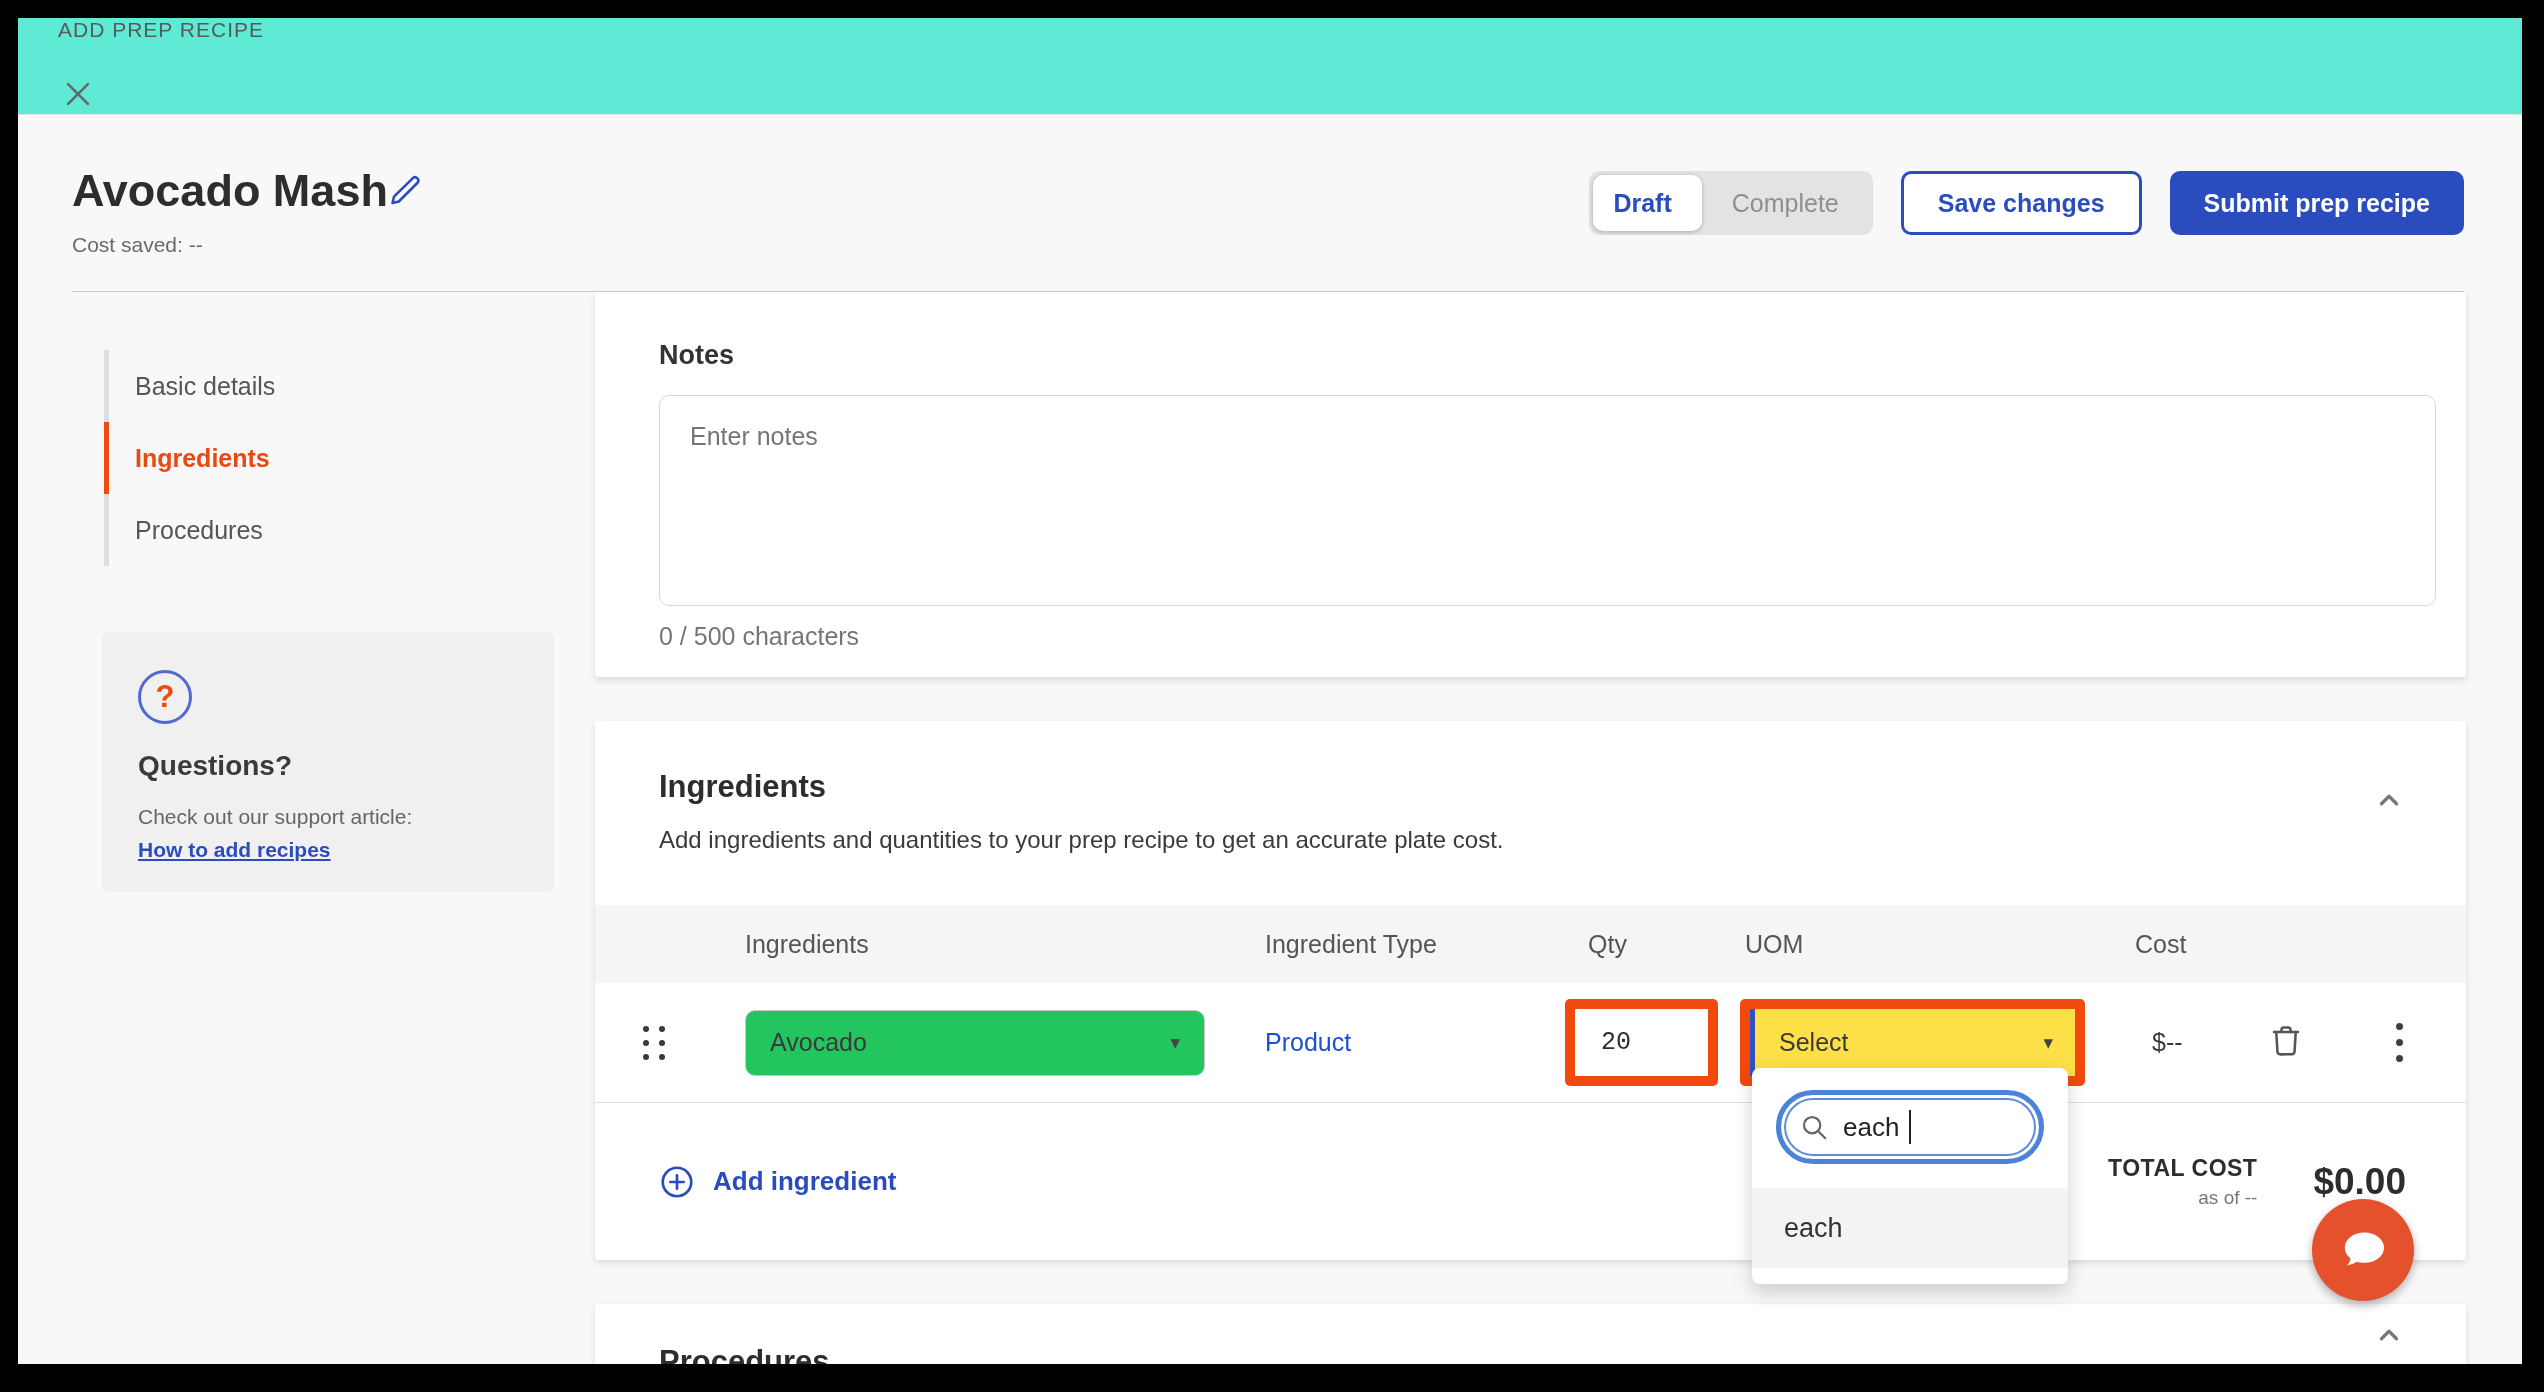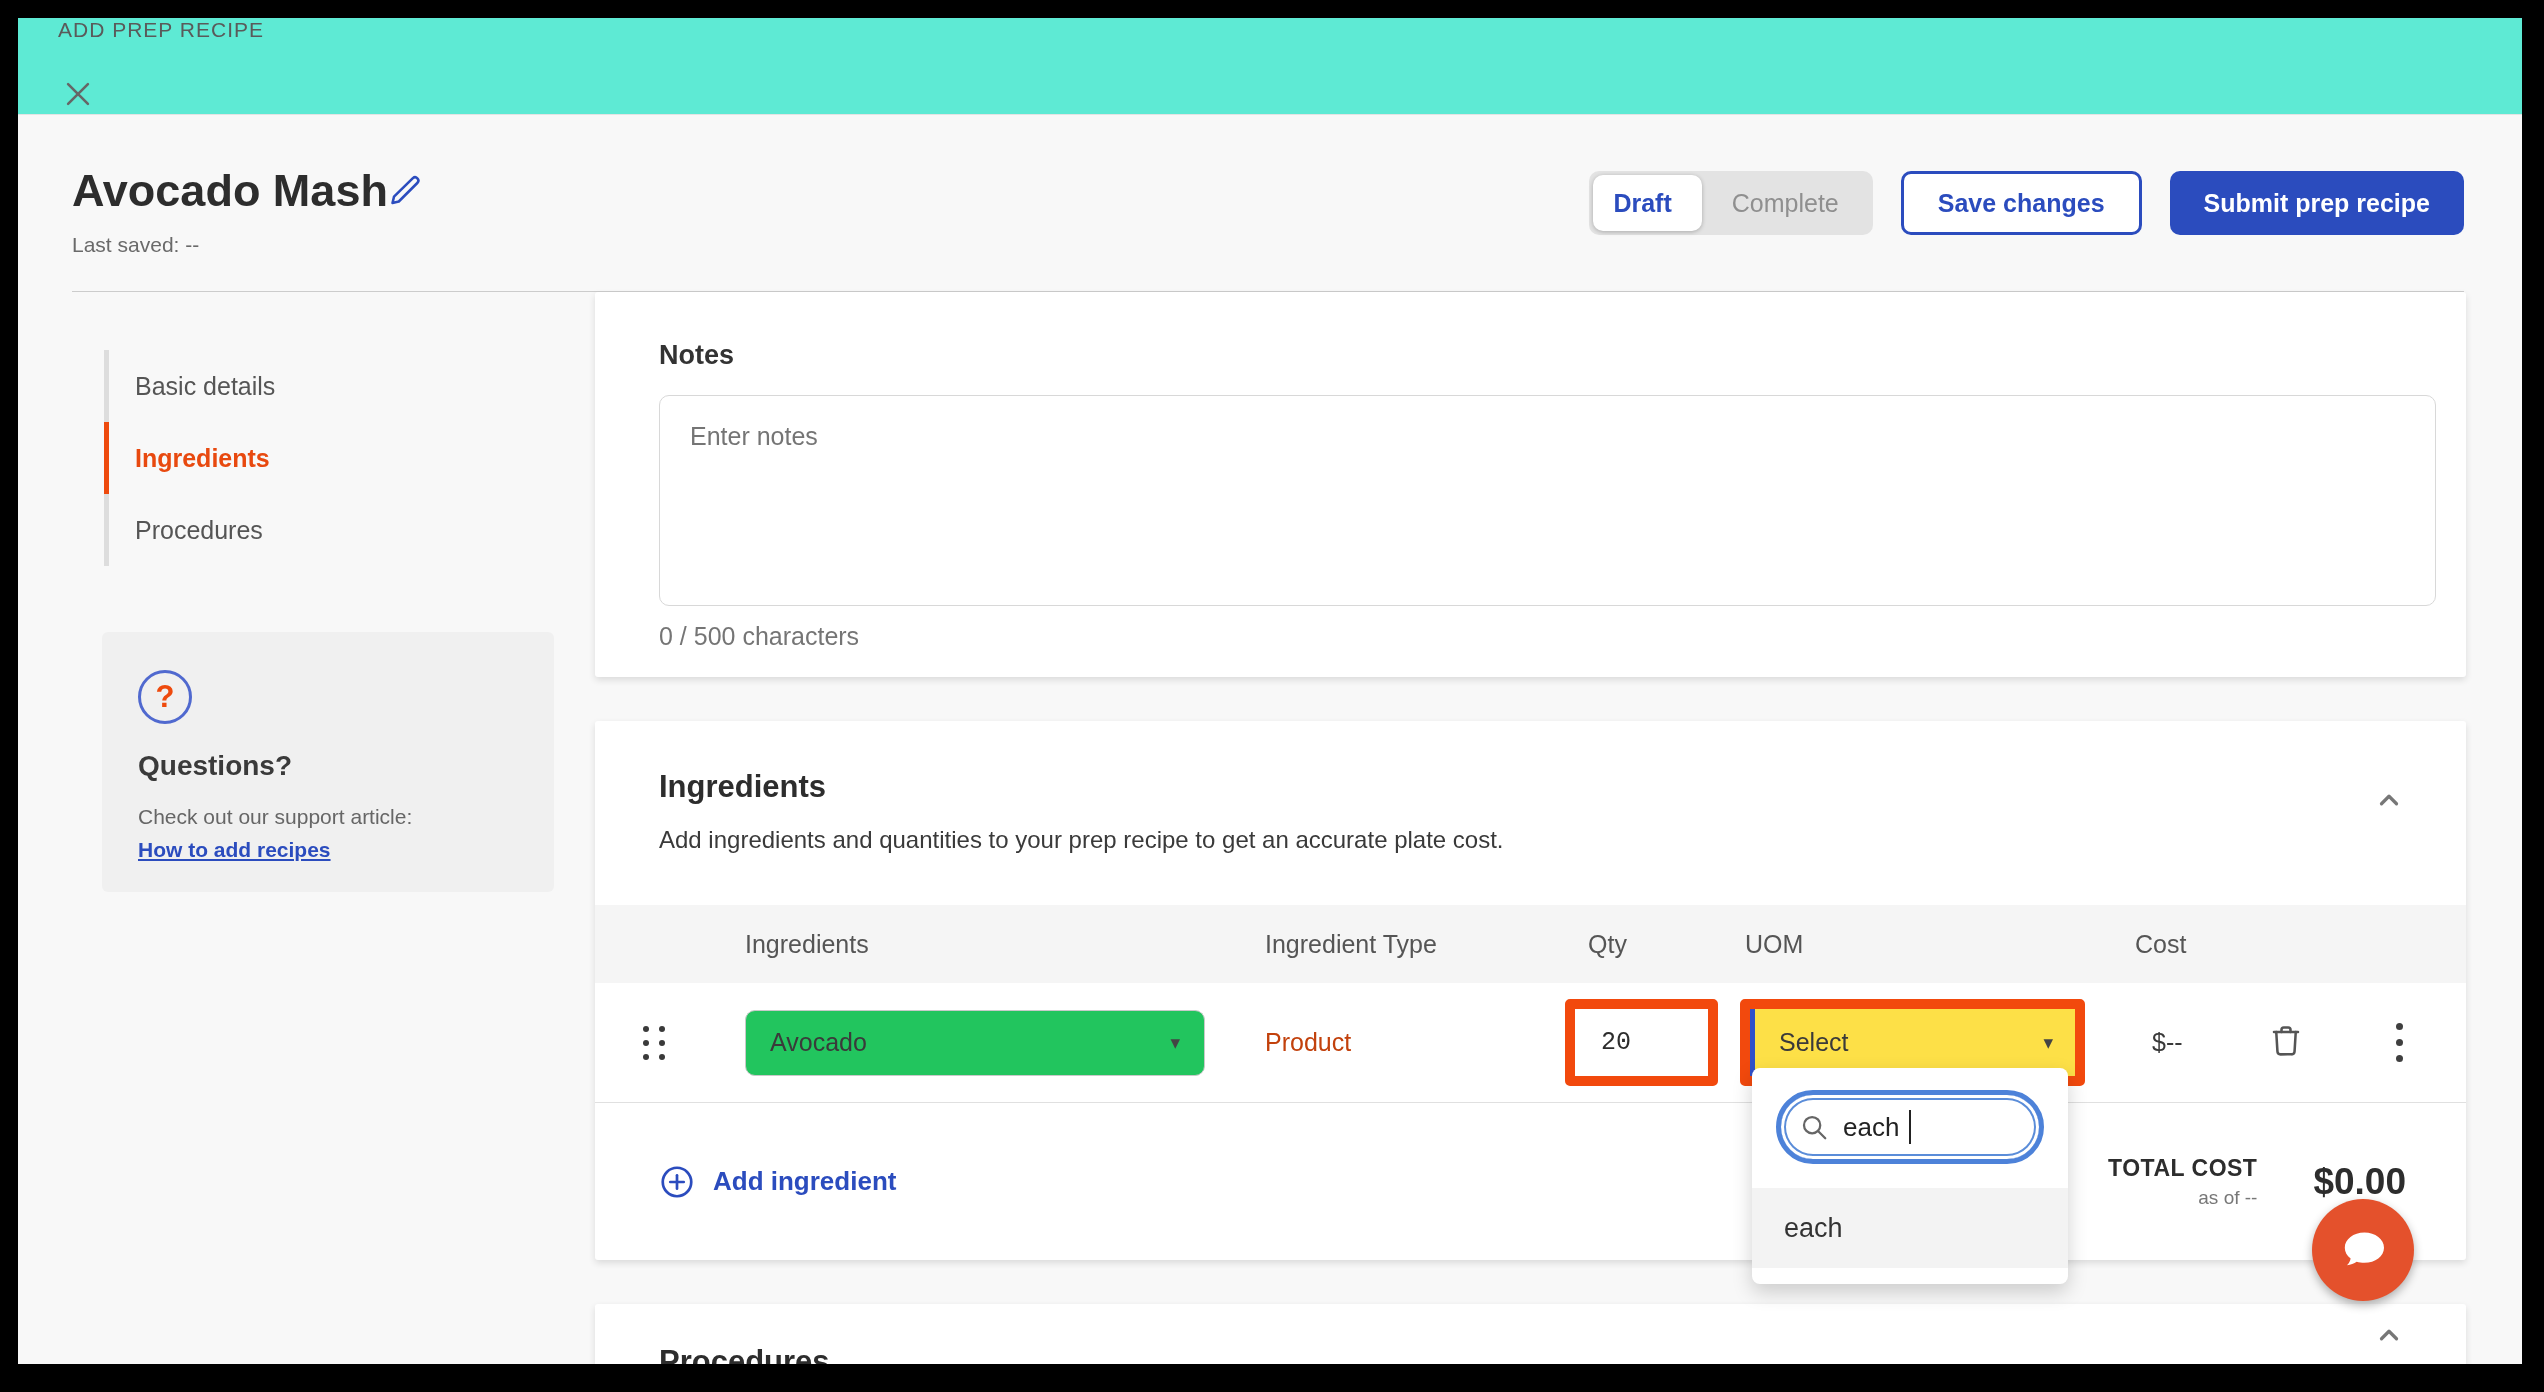--- a/index.html
+++ b/index.html
@@ -81,21 +81,21 @@
   .th-type { padding-left:50px; } .th-qty { padding-left:43px; } .th-uom { padding-left:25px; } .th-cost { padding-left:55px; }
 
   .ing-row { height:120px; border-bottom:1px solid #e0e0e0; }
   .drag-handle { margin-left:48px; display:grid; grid-template-columns:6px 6px; gap:8px 10px; width:max-content; cursor:grab; }
   .drag-handle i { width:6px; height:6px; border-radius:50%; background:#3a3a3a; }
   .select-box {
     width:460px; height:66px; border:1px solid #c9c9c9; border-radius:10px; background:#22c55e;
     display:flex; align-items:center; padding:0 24px; font-size:25px; color:#3a3a3a; position:relative; cursor:pointer;
   }
   .select-box .arrow { position:absolute; right:24px; font-size:19px; color:#444; }
-  .cell-type { padding-left:50px; font-size:25px; color:#c2410c; }
+  .cell-type { padding-left:50px; font-size:25px; color:#1d4ed8; }
   .hl { border:10px solid #f2490d; border-radius:5px; background:#f2490d; width:max-content; }
   .hl-qty { margin-left:20px; }
   .qty-input { display:block; width:133px; height:67px; border:none; outline:none; font-size:25px; color:#2d2d2d; padding-left:26px; font-family:Liberation Mono, monospace; }
   .hl-uom { margin-left:20px; }
   .uom-select { width:325px; height:67px; background:#fde047; display:flex; align-items:center; position:relative;
     border-left:5px solid #3050c8; font-size:25px; color:#3a3a3a; padding-left:24px; cursor:pointer; }
   .uom-select .arrow { position:absolute; right:22px; font-size:19px; color:#444; }
   .cell-cost { padding-left:72px; font-size:25px; color:#3a3a3a; }
   .trash-btn { margin-left:28px; cursor:pointer; }
   .kebab { margin-left:46px; display:flex; flex-direction:column; gap:9px; width:max-content; cursor:pointer; }
@@ -149,21 +149,21 @@
   </div>
 
   <div class="header-row">
     <div>
       <div class="title-line">
         <div class="recipe-title">Avocado Mash</div>
         <svg width="36" height="36" viewBox="0 0 24 24" fill="none" stroke="#2b4cbe" stroke-width="1.7" stroke-linejoin="round">
             <path d="M16.6 3.4a2.2 2.2 0 0 1 3.1 3.1L7.2 19 3 20l1-4.2L16.6 3.4z"></path>
           </svg>
       </div>
-      <div class="last-saved">Last saved: --</div>
+      <div class="last-saved">Cost saved: --</div>
     </div>
     <div class="actions">
       <div class="toggle">
         <div class="seg active">Draft</div>
         <div class="seg inactive">Complete</div>
       </div>
       <div class="btn btn-outline">Save changes</div>
       <div class="btn btn-primary">Submit prep recipe</div>
     </div>
   </div>

